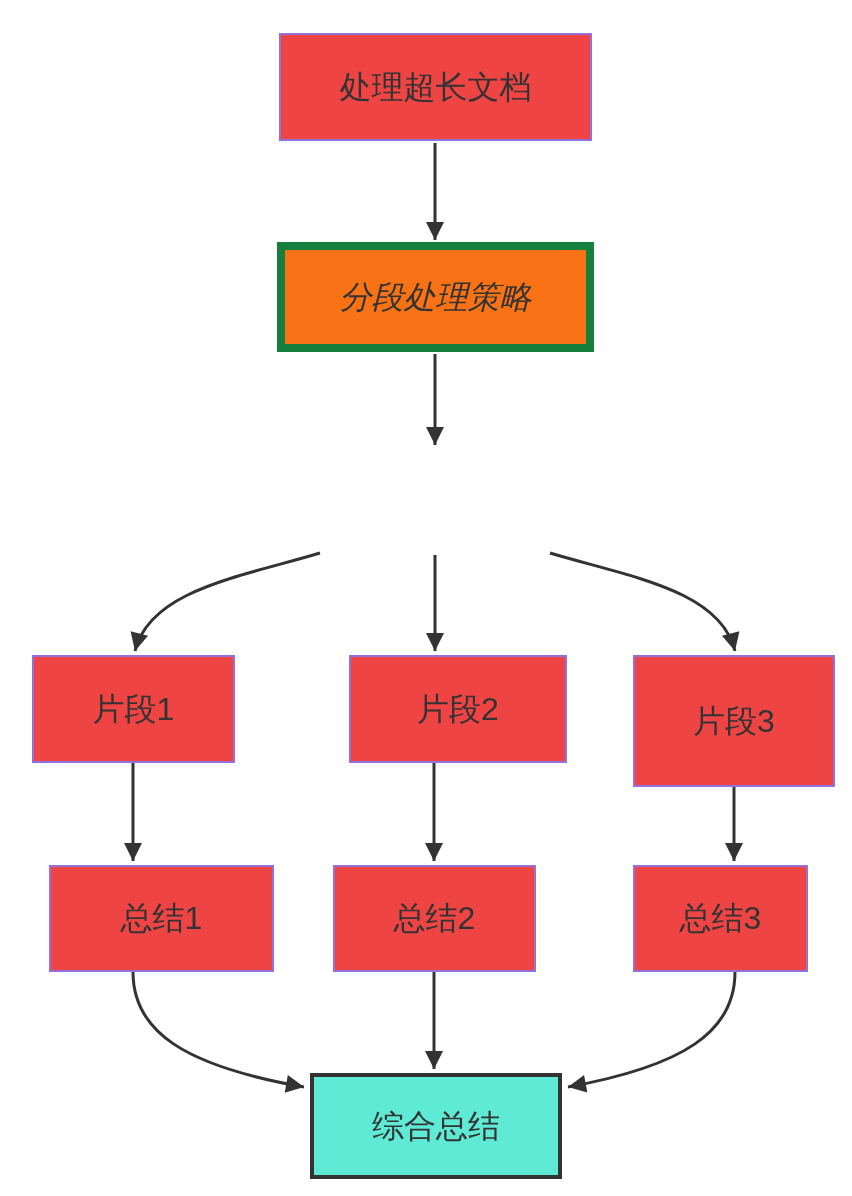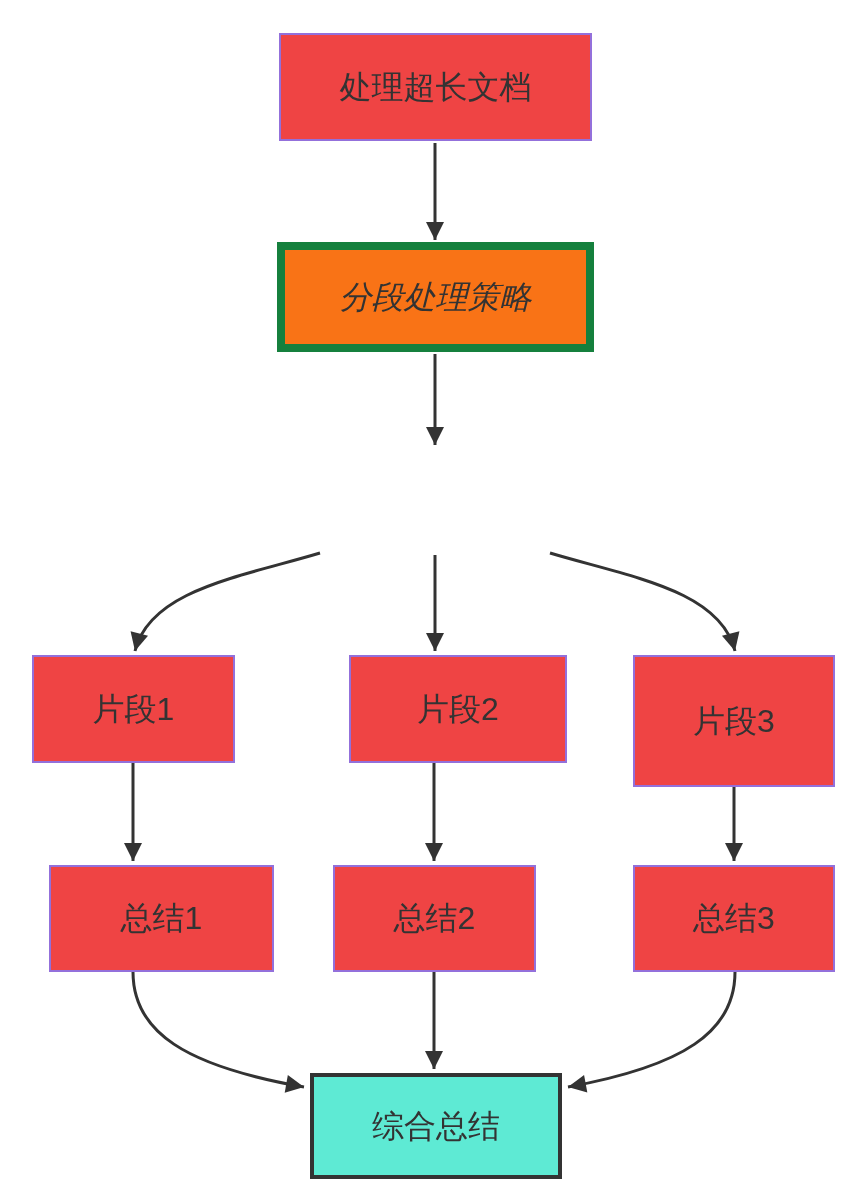--- a/index.html
+++ b/index.html
@@ -52,21 +52,21 @@
   }
   
   .n-a { left: 279px; top: 33px;   width: 313px; height: 108px; }
   .n-b { left: 277px; top: 242px;  width: 317px; height: 110px; }
   .n-c { left: 310px; top: 447px;  width: 250px; height: 108px; }
   .n-d { left: 32px;  top: 655px;  width: 203px; height: 108px; }
   .n-e { left: 349px; top: 655px;  width: 218px; height: 108px; justify-content: center; }
   .n-f { left: 633px; top: 655px;  width: 202px; height: 132px; }
   .n-g { left: 49px;  top: 865px;  width: 225px; height: 107px; }
   .n-h { left: 333px; top: 865px;  width: 203px; height: 107px; }
-  .n-i { left: 633px; top: 865px;  width: 202px; height: 107px; }
+  .n-i { left: 633px; top: 865px;  width: 175px; height: 107px; }
   .n-j { left: 310px; top: 1073px; width: 252px; height: 106px; }
 </style>
 </head>
 <body>
 
 <div class="canvas">
 
   <svg class="edges" viewBox="0 0 852 1196" xmlns="http://www.w3.org/2000/svg">
     <defs>
       <marker id="arrowhead" markerUnits="userSpaceOnUse" markerWidth="24" markerHeight="24" refX="20" refY="12" orient="auto">

